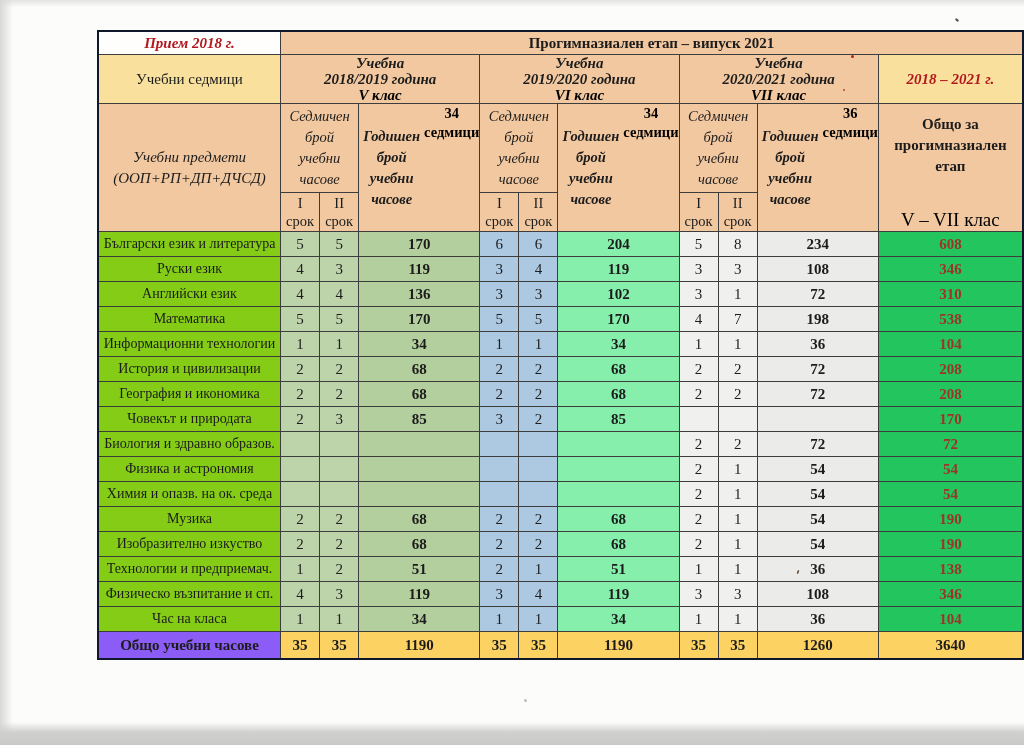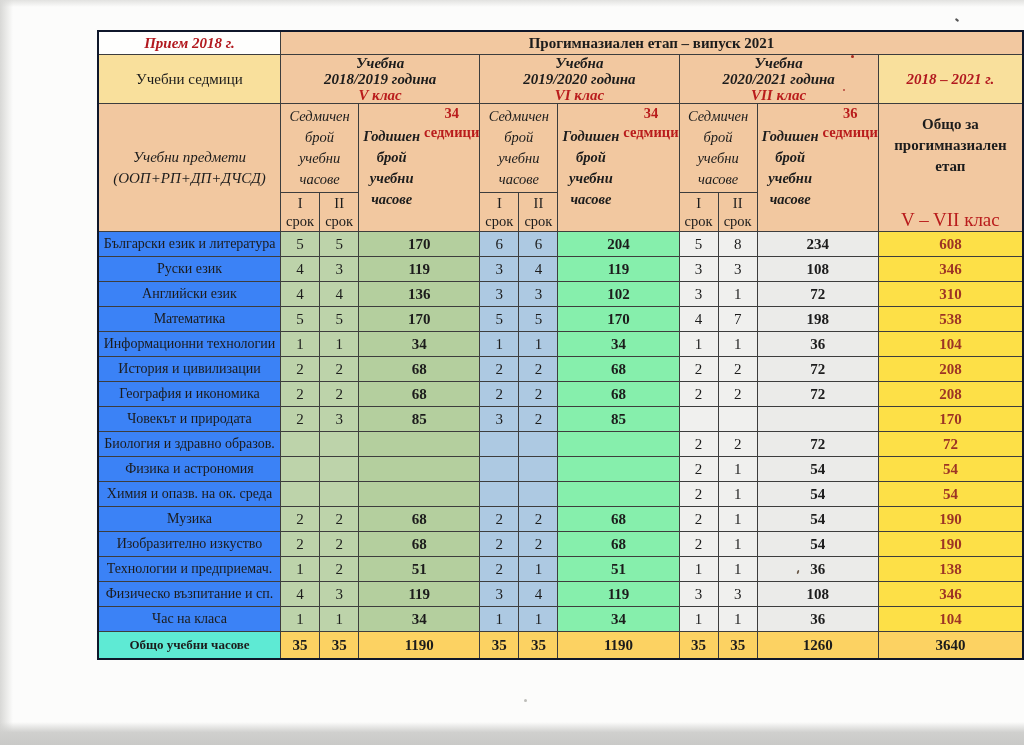--- a/index.html
+++ b/index.html
@@ -25,27 +25,27 @@
   }
   .plan td{
     border:1.5px solid #3d3d3d;
     text-align:center;vertical-align:middle;
     padding:0;overflow:hidden;
   }
   
   .peach{background:#f2c8a0;}
   .yhdr{background:#f9e09c;}
   .whitec{background:#fefefd;}
-  .subject{background:#3b82f6;text-align:left;padding-left:7px;
+  .subject{background:#84cc16;text-align:left;padding-left:7px;
     font-size:14px;white-space:nowrap;}
   .g{background:#bdd3aa;}  .ga{background:#b4cf9e;font-weight:bold;}
   .b{background:#adc9e2;}  .ba{background:#86efac;font-weight:bold;}
   .w{background:#f0f0ee;}  .wa{background:#ebebe9;font-weight:bold;}
-  .tot{background:#fde047;font-weight:bold;color:#9d3425;font-size:15px;}
-  .red{color:#b91c1c;}
+  .tot{background:#22c55e;font-weight:bold;color:#9d3425;font-size:15px;}
+  .red{color:#000000;}
 
   
   .r1 td{height:22px;font-size:15px;}
   .admission{font-weight:bold;font-style:italic;color:#b2191f;}
   .band{font-weight:bold;}
   .r2 td{height:48px;font-size:15px;}
   .weeks-label{font-size:15px;}
   .year-lines span{display:block;line-height:16px;font-weight:bold;font-style:italic;}
   .period{font-weight:bold;font-style:italic;color:#b2191f;}
   .r3 .h-weekly{height:88px;font-style:italic;font-size:14.5px;line-height:21px;
@@ -57,21 +57,21 @@
   .weeks-note{height:40px;line-height:19px;font-size:14.5px;}
   .overall-flex{height:127px;display:flex;flex-direction:column;align-items:center;
     justify-content:space-between;padding:10px 2px 8px 2px;box-sizing:border-box;}
   .overall-title{font-weight:bold;font-size:15px;line-height:21px;}
   .overall-range{font-weight:normal;font-size:19px;margin-top:32px;}
   .r4 td{height:38px;font-size:14.5px;line-height:18px;}
 
   
   tbody td{height:24px;font-size:15px;line-height:24px;}
   tfoot td{height:26px;font-size:15px;font-weight:bold;}
-  .foot-label{background:#5eead4;text-align:left;padding-left:7px;font-size:13px;margin-left:36px;}
+  .foot-label{background:#8b5cf6;text-align:left;padding-left:7px;font-size:15px;margin-left:36px;}
   .footy{background:#fcd262;}
 </style>
 </head>
 <body>
 
 <div class="edge-top"></div>
 <div class="edge-left"></div>
 <div class="edge-bottom"></div>
 
 <table class="plan">

